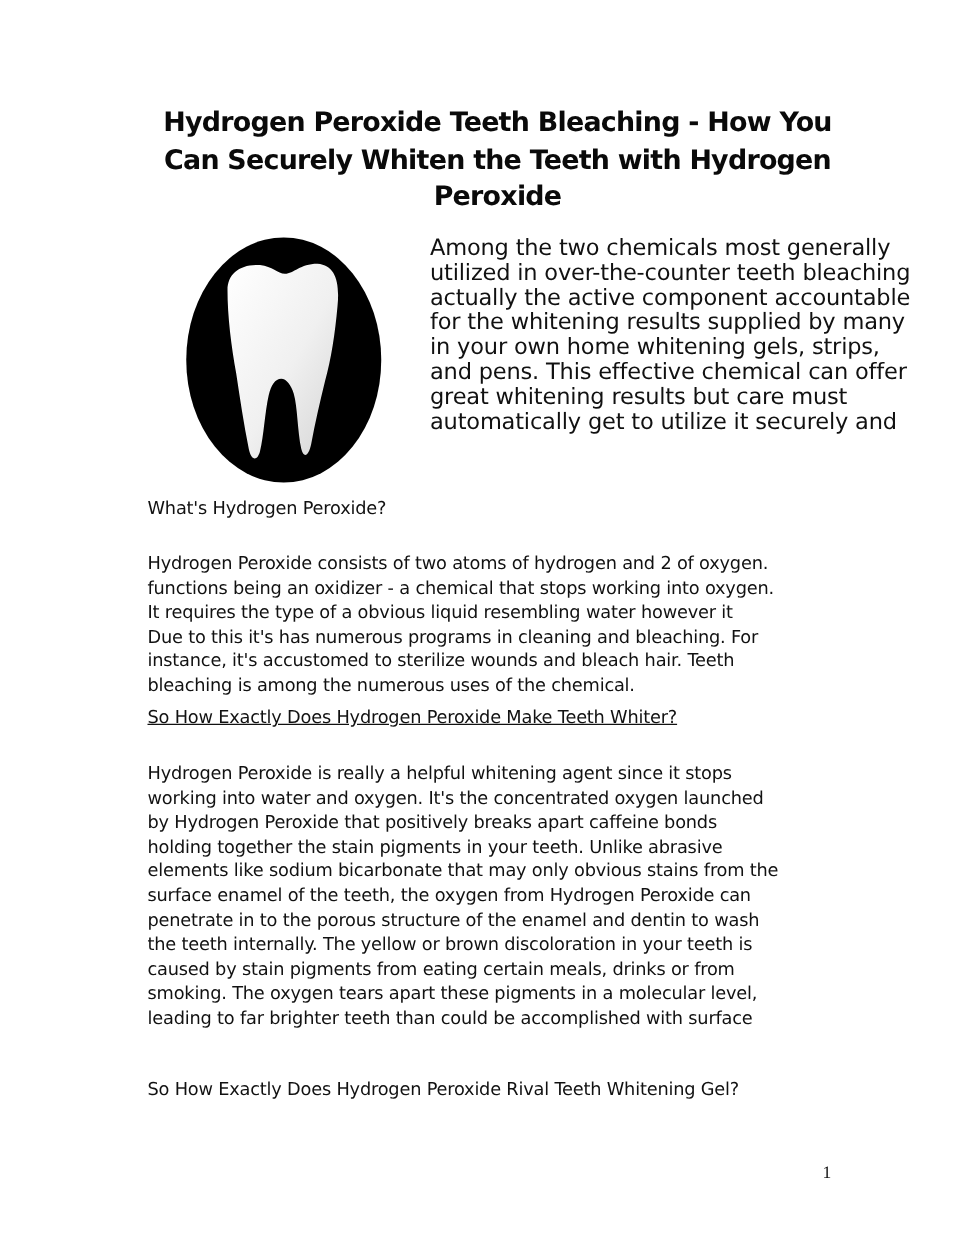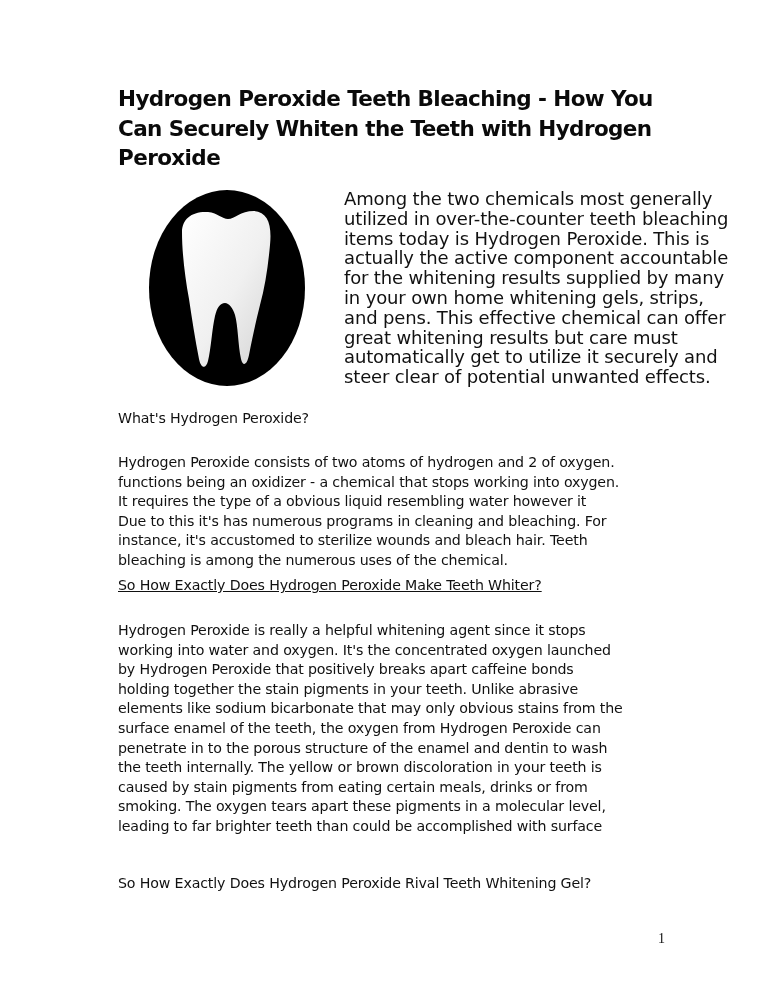--- a/index.html
+++ b/index.html
@@ -26,20 +26,21 @@
       left: 118px;
       top: 84px;
       width: 560px;
       margin: 0;
       font-family: "DejaVu Sans", sans-serif;
       font-weight: bold;
       font-size: 21.5px;
       line-height: 29.5px;
       letter-spacing: -0.6px;
       color: #0a0a0a;
+      text-align: center;
     }
     .title .line { display: block; white-space: nowrap; }
 
     .figure {
       position: absolute;
       left: 148px;
       top: 189px;
       width: 158px;
       height: 198px;
     }
@@ -58,21 +59,20 @@
     .line { display: block; white-space: nowrap; }
 
     .body-block {
       position: absolute;
       left: 118px;
       width: 560px;
       font-size: 14.2px;
       line-height: 19.6px;
       letter-spacing: -0.15px;
       color: #111;
-      margin-top: 11px;
     }
     .heading { font-weight: normal; }
 
     .page-number {
       position: absolute;
       left: 658px;
       top: 931px;
       font-family: "Liberation Serif", "DejaVu Serif", serif;
       font-size: 14px;
       color: #111;
@@ -113,28 +113,26 @@
                C 64 140, 63 160, 60 172
                C 58 180, 53 180, 51 170
                C 47 150, 44 130, 41 110
                C 37 88, 34 64, 34 43 Z" fill="url(#toothGrad)"></path>
     </svg>
   </div>
 
   <div class="intro">
     <span class="line">Among the two chemicals most generally</span>
     <span class="line">utilized in over-the-counter teeth bleaching</span>
-    <span class="line">items today is Hydrogen Peroxide. This is</span>
     <span class="line">actually the active component accountable</span>
     <span class="line">for the whitening results supplied by many</span>
     <span class="line">in your own home whitening gels, strips,</span>
     <span class="line">and pens. This effective chemical can offer</span>
     <span class="line">great whitening results but care must</span>
     <span class="line">automatically get to utilize it securely and</span>
-    <span class="line">steer clear of potential unwanted effects.</span>
   </div>
 
   <div class="body-block heading" style="top:398px;">What's Hydrogen Peroxide?</div>
   <div class="body-block" style="top:442px;">
     <span class="line">Hydrogen Peroxide consists of two atoms of hydrogen and 2 of oxygen.</span>
     <span class="line">functions being an oxidizer - a chemical that stops working into oxygen.</span>
     <span class="line">It requires the type of a obvious liquid resembling water however it</span>
     <span class="line">Due to this it's has numerous programs in cleaning and bleaching. For</span>
     <span class="line">instance, it's accustomed to sterilize wounds and bleach hair. Teeth</span>
     <span class="line">bleaching is among the numerous uses of the chemical.</span>

